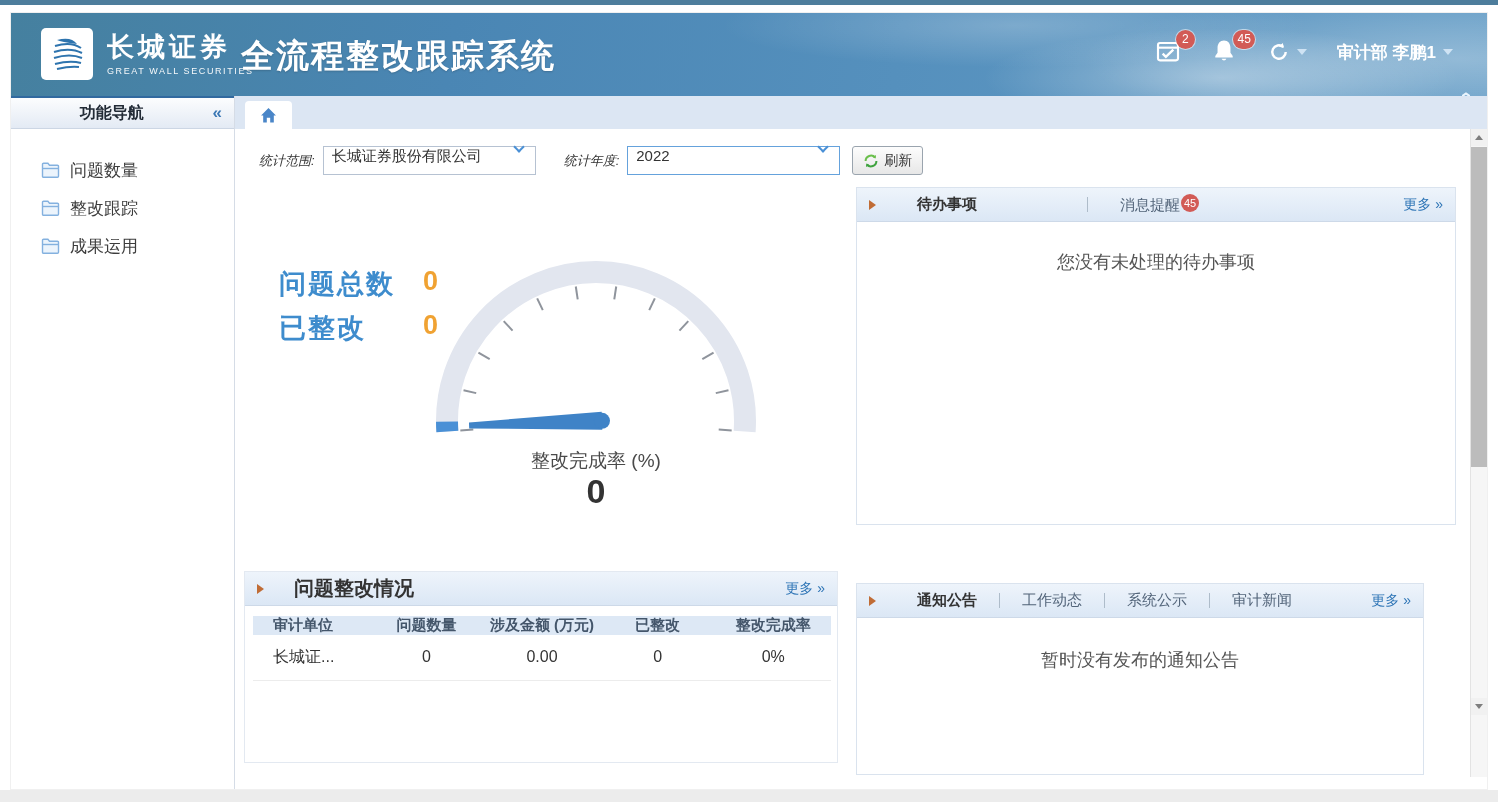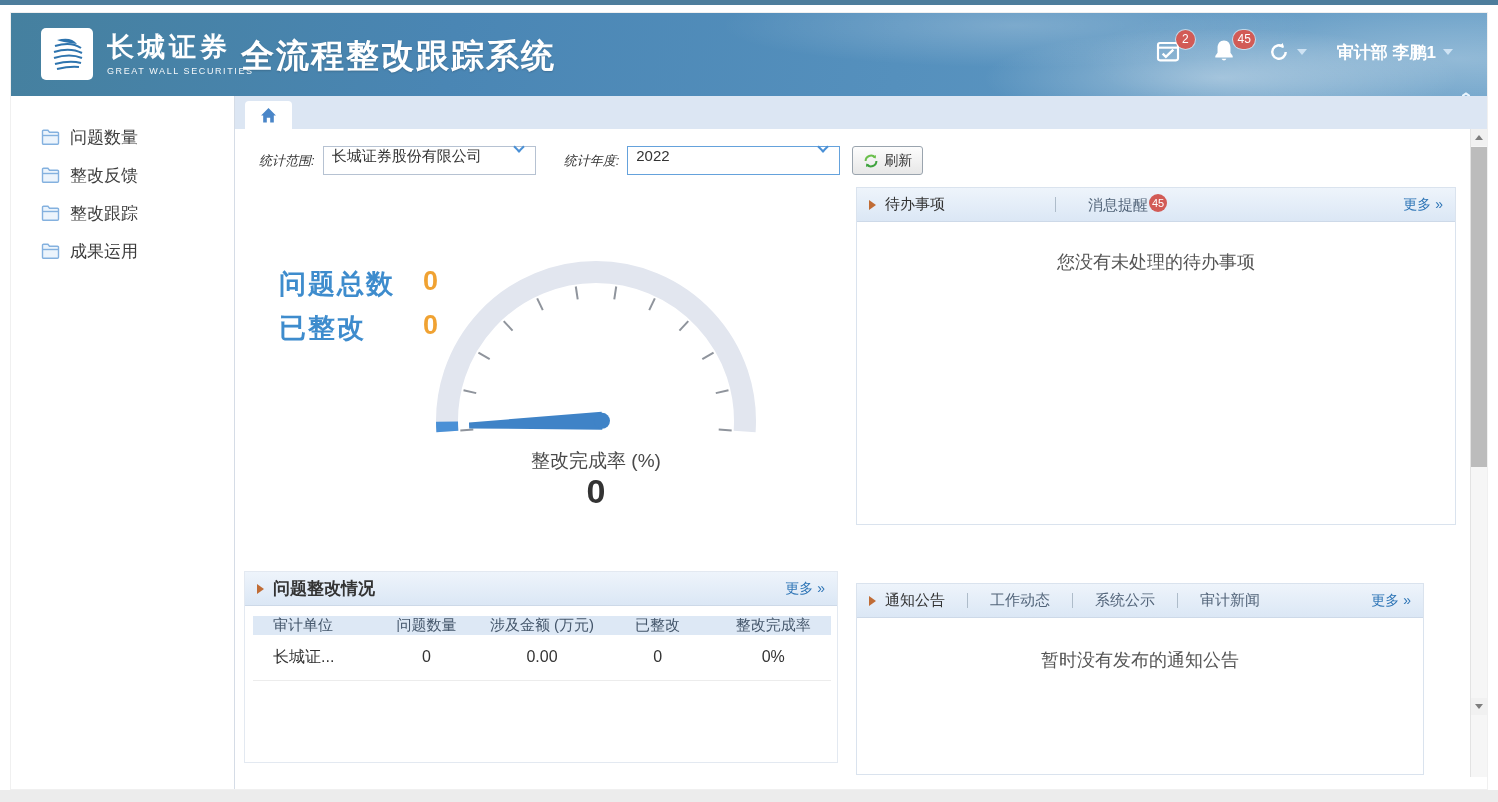--- a/index.html
+++ b/index.html
@@ -84,33 +84,33 @@
   #gauge-svg { left:195px; top:140px; }
   #gauge-axis-label { left:211px; top:352px; width:300px; text-align:center; font-size:19px; color:#4a4a4a; }
   #gauge-value { left:211px; top:376px; width:300px; text-align:center; font-size:34px; font-weight:bold; color:#333; }
 
   
   .panel { position:absolute; background:#fff; border:1px solid #dae3ee; }
   .panel-header { height:34px; background:linear-gradient(#eef4fb,#dbe7f5); border-bottom:1px solid #cdd9e8;
     display:flex; align-items:center; padding:0 12px; }
   .marker { width:0; height:0; border-top:5px solid transparent; border-bottom:5px solid transparent;
     border-left:7px solid #c06c35; margin-right:9px; }
-  .panel-title { font-size:17px; font-weight:bold; color:#333; cursor:default; }
+  .panel-title { font-size:20px; font-weight:bold; color:#333; cursor:default;margin-left:21px; }
   .panel-tab { font-size:15px; color:#53657a; cursor:pointer; position:relative; }
-  .panel-tab.active { color:#333; font-weight:normal; }
+  .panel-tab.active { color:#333; font-weight:bold;margin-left:32px; }
   .sep { width:1px; height:15px; background:#aebcca; }
   .more-link { margin-left:auto; font-size:14px; color:#2e75b6; cursor:pointer; }
   .empty-text { text-align:center; font-size:18px; color:#555; }
   .msg-badge { display:inline-block; background:#d25b56; color:#fff; border-radius:9px; font-size:11px;
     min-width:18px; height:18px; line-height:18px; text-align:center; vertical-align:3px; margin-left:1px;
     font-weight:normal; }
 
   
   #issues-table { width:578px; margin:10px 8px 0; border-collapse:collapse; table-layout:fixed; }
-  #issues-table th { background:#dde8f5; height:18px; font-size:15px; color:#44566b; font-weight:normal; text-align:center; }
+  #issues-table th { background:#dde8f5; height:18px; font-size:15px; color:#44566b; font-weight:bold; text-align:center; }
   #issues-table td { height:45px; font-size:16px; color:#333; text-align:center; border-bottom:1px solid #ececec; }
   #issues-table th:first-child, #issues-table td:first-child { text-align:left; padding-left:20px; }
 </style>
 </head>
 <body>
 
 <div id="top-strip" class="abs"></div>
 
 <div id="app" class="abs">
 
@@ -156,34 +156,31 @@
       </div>
       <div id="user-area">
         <span>审计部 李鹏1</span>
         <span class="caret-down"></span>
       </div>
     </div>
     <div id="header-collapse">«</div>
   </div>
 
   <div id="sidebar" class="abs">
+    <div id="sidebar-header">
+      <div id="sidebar-title">功能导航</div>
+      <div id="sidebar-collapse">«</div>
+    </div>
     <ul id="sidebar-list">
       <li class="nav-item">
         <svg width="19" height="16" viewBox="0 0 19 16">
             <path d="M1.5 5 v-2.8 a1 1 0 0 1 1-1 h4.4 l1.6 2 h8 a1 1 0 0 1 1 1 v10 a1 1 0 0 1 -1 1 h-14 a1 1 0 0 1 -1 -1 z" fill="#ecf4fc" stroke="#84b1df" stroke-width="1.4"></path>
             <path d="M1.5 6.5 h16" stroke="#84b1df" stroke-width="1.4"></path>
           </svg>
         <span>问题数量</span>
-      </li>
-      <li class="nav-item">
-        <svg width="19" height="16" viewBox="0 0 19 16">
-            <path d="M1.5 5 v-2.8 a1 1 0 0 1 1-1 h4.4 l1.6 2 h8 a1 1 0 0 1 1 1 v10 a1 1 0 0 1 -1 1 h-14 a1 1 0 0 1 -1 -1 z" fill="#ecf4fc" stroke="#84b1df" stroke-width="1.4"></path>
-            <path d="M1.5 6.5 h16" stroke="#84b1df" stroke-width="1.4"></path>
-          </svg>
-        <span>整改反馈</span>
       </li>
       <li class="nav-item">
         <svg width="19" height="16" viewBox="0 0 19 16">
             <path d="M1.5 5 v-2.8 a1 1 0 0 1 1-1 h4.4 l1.6 2 h8 a1 1 0 0 1 1 1 v10 a1 1 0 0 1 -1 1 h-14 a1 1 0 0 1 -1 -1 z" fill="#ecf4fc" stroke="#84b1df" stroke-width="1.4"></path>
             <path d="M1.5 6.5 h16" stroke="#84b1df" stroke-width="1.4"></path>
           </svg>
         <span>整改跟踪</span>
       </li>
       <li class="nav-item">
         <svg width="19" height="16" viewBox="0 0 19 16">

